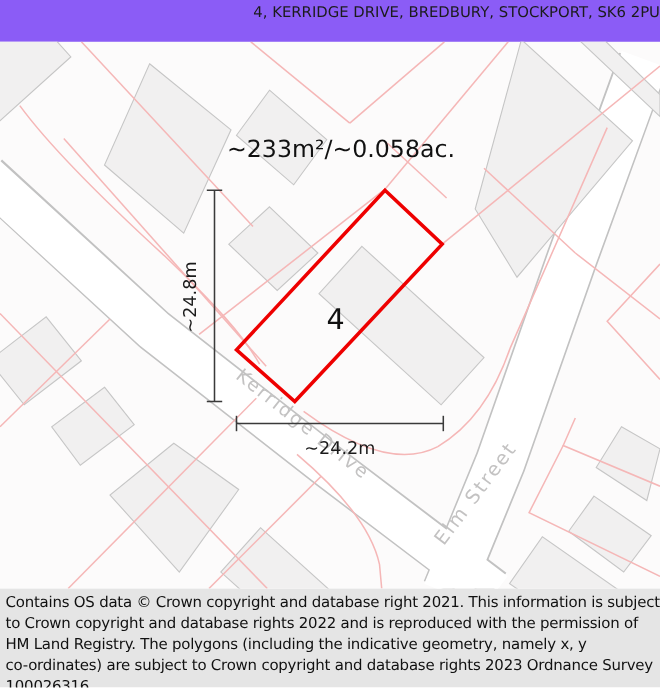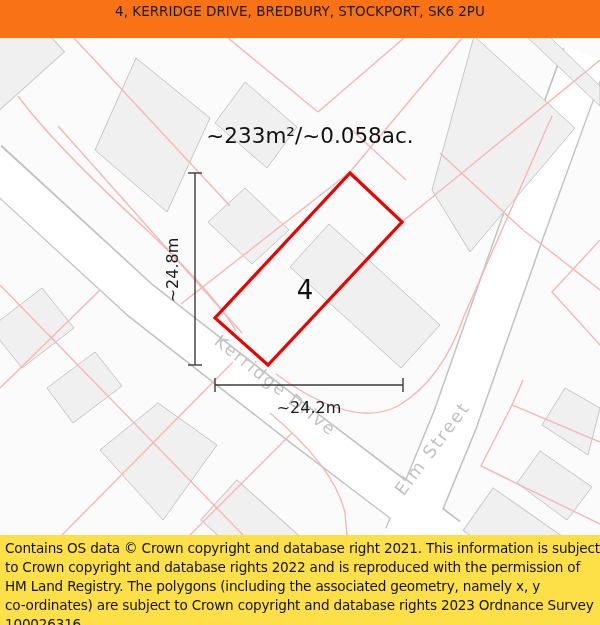--- a/index.html
+++ b/index.html
@@ -1,22 +1,22 @@
 <!DOCTYPE html>
 <html><head>
 <meta charset="utf-8">
 <style>
   html,body{margin:0;padding:0;background:#ffffff;}
   body{width:600px;height:625px;font-family:"DejaVu Sans", sans-serif;overflow:hidden;}
   .page{width:600px;height:625px;display:flex;flex-direction:column;}
-  .header{height:38px;text-align:center;padding-top:3px;box-sizing:border-box;background:#f97316;}
+  .header{height:38px;text-align:right;padding-top:3px;box-sizing:border-box;background:#8b5cf6;}
   .header .title{font-size:13.5px;color:#1b1b1b;line-height:17px;}
   .header .subtitle{font-size:13.5px;color:#1b1b1b;line-height:17px;}
   .map-wrap{height:497px;position:relative;}
-  .footer{height:90px;background:#fde047;padding:4px 4px 0 5px;box-sizing:border-box;}
+  .footer{height:90px;background:#e5e5e5;padding:4px 4px 0 5px;box-sizing:border-box;}
   .footer .fline{font-size:13.6px;color:#111;line-height:19px;letter-spacing:-0.2px;white-space:nowrap;}
   svg text{user-select:none;}
   .bldg{fill:#f1f0f0;stroke:#c6c6c6;stroke-width:1;}
   .pink{fill:none;stroke:#f5b7b7;stroke-width:1.4;}
   .road-casing{fill:none;stroke:#c2c2c2;stroke-linejoin:round;stroke-linecap:flat;}
   .road-fill{fill:none;stroke:#ffffff;stroke-linejoin:round;}
   .street-label{fill:#c3c2c2;letter-spacing:2px;}
   .dim{stroke:#3a3a3a;stroke-width:1.4;}
   .dim-label{fill:#1a1a1a;font-size:16px;}
   .red-plot{fill:none;stroke:#ee0000;stroke-width:3.2;stroke-linejoin:miter;}
@@ -103,18 +103,18 @@
         <line class="dim" x1="215" y1="340" x2="215" y2="354"></line>
         <line class="dim" x1="403" y1="340" x2="403" y2="354"></line>
         <text class="dim-label" x="309" y="375" text-anchor="middle">~24.2m</text>
       </g>
     </svg>
   </div>
 
   <div class="footer">
     <div class="fline">Contains OS data © Crown copyright and database right 2021. This information is subject</div>
     <div class="fline">to Crown copyright and database rights 2022 and is reproduced with the permission of</div>
-    <div class="fline">HM Land Registry. The polygons (including the associated geometry, namely x, y</div>
+    <div class="fline">HM Land Registry. The polygons (including the indicative geometry, namely x, y</div>
     <div class="fline">co-ordinates) are subject to Crown copyright and database rights 2023 Ordnance Survey</div>
     <div class="fline">100026316.</div>
   </div>
 
 </div>
 
 </body></html>

